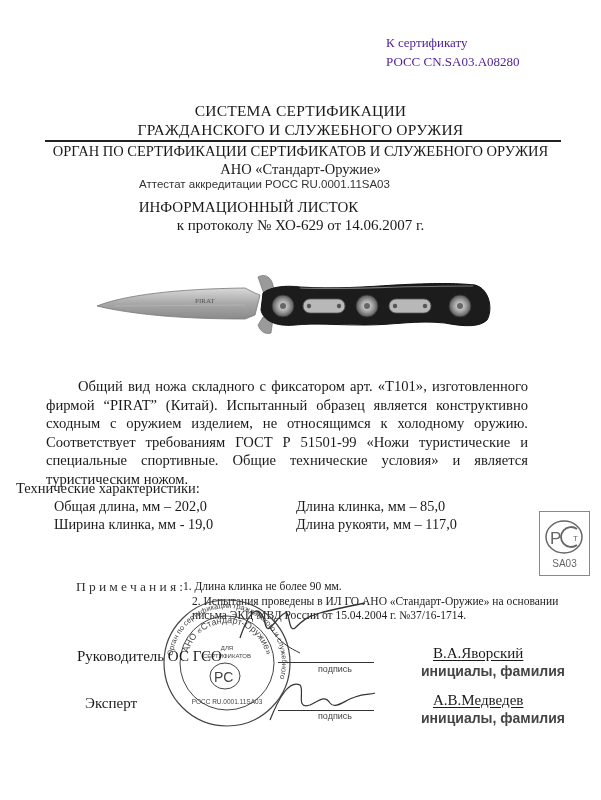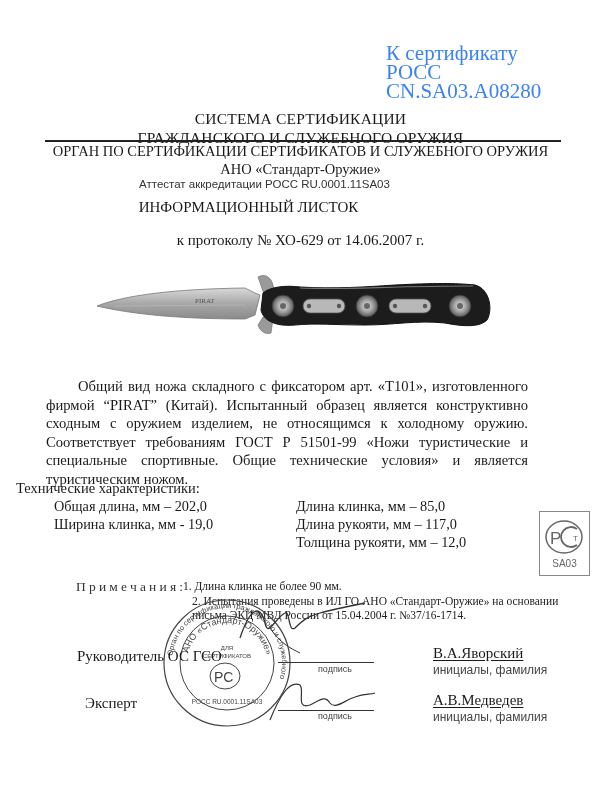--- a/index.html
+++ b/index.html
@@ -1,27 +1,27 @@
 <!DOCTYPE html>
 <html><head>
 <meta charset="utf-8">
 <style>
   html, body { margin:0; padding:0; background:#ffffff; }
   body { width:601px; height:800px; position:relative; overflow:hidden;
          font-family:"Liberation Serif","DejaVu Serif",serif; color:#1a1a1a; }
   .abs { position:absolute; }
-  .cert-ref { left:386px; top:44px; font-size:21px; line-height:19px; color:#3b82f6; }
-  .sys-title { left:0; width:601px; text-align:center; font-size:15.5px; line-height:19px; letter-spacing:0.2px;margin-top:8px; }
+  .cert-ref { left:386px; top:33px; font-size:13px; line-height:19px; color:#4c1d95; }
+  .sys-title { left:0; width:601px; text-align:center; font-size:15.5px; line-height:19px; letter-spacing:0.2px; }
   .t1 { top:101px; } .t2 { top:120px; }
   .rule { left:45px; top:140px; width:516px; height:1.5px; background:#222; }
   .org1 { left:0; width:601px; top:142px; text-align:center; font-size:14.5px; line-height:18px; }
   .org2 { left:0; width:601px; top:160px; text-align:center; font-size:14.5px; line-height:18px; }
   .org3 { left:0; width:529px; top:177px; text-align:center; font-size:11.5px; line-height:15px; font-family:"Liberation Sans","DejaVu Sans",sans-serif; color:#333; }
   .info-title { left:0; width:497px; top:198px; text-align:center; font-size:15px; line-height:18px; }
-  .info-sub { left:0; width:601px; top:216px; text-align:center; font-size:15px; line-height:18px;margin-top:15px; }
+  .info-sub { left:0; width:601px; top:216px; text-align:center; font-size:15px; line-height:18px; }
   .knife { left:95px; top:265px; width:400px; height:80px; }
   .para-wrap { left:46px; top:377px; width:482px; font-size:14.6px; line-height:18.6px; text-align:justify; }
   .para-wrap p { margin:0; text-indent:32px; }
   .tech-title { left:0; width:601px; top:479px; text-align:left; font-size:14.5px; line-height:18px; padding-left:16px; box-sizing:border-box; }
   .spec-col { font-size:14.3px; line-height:18px; }
   .spec-l { left:46px; top:497px;margin-left:8px; }
   .spec-r { left:296px; top:497px; }
   .gost-box { left:539px; top:511px; width:49px; height:63px; border:1px solid #888; }
   .notes-label { left:76px; top:579px; font-size:13.5px; letter-spacing:3.2px; font-family:"Liberation Serif",serif; color:#333; }
   .notes { left:183px; top:579px; font-size:11.5px; line-height:14.5px; font-family:"Liberation Serif",serif; color:#222; }
@@ -29,21 +29,21 @@
   .sig-role { font-size:15px; }
   .r1 { left:77px; top:648px; }
   .r2 { left:85px; top:695px; }
   .sig-line { height:1px; background:#333; }
   .sl1 { left:278px; top:662px; width:96px; }
   .sl2 { left:278px; top:710px; width:96px; }
   .sig-cap { font-size:9px; font-family:"Liberation Sans",sans-serif; color:#444; }
   .sc1 { left:318px; top:664px; } .sc2 { left:318px; top:711px; }
   .name { left:433px; font-size:15px; text-decoration:underline; text-underline-offset:2px; }
   .n1 { top:645px; } .n2 { top:692px; }
-  .name-cap { left:433px; font-size:12px; font-family:"Liberation Sans",sans-serif; color:#444; }
+  .name-cap { left:421px; font-size:14px; font-family:"Liberation Sans",sans-serif; color:#444;font-weight:bold; }
   .nc1 { top:663px; } .nc2 { top:710px; }
   .stamp { left:162px; top:598px; width:130px; height:130px; }
   .signature { left:230px; top:598px; width:140px; height:60px; }
   .signature2 { left:260px; top:675px; width:120px; height:50px; }
 </style>
 </head>
 <body>
 
 <div class="abs cert-ref">
   <div>К сертификату</div>
@@ -104,21 +104,20 @@
 </div>
 
 <div class="abs tech-title">Технические характеристики:</div>
 <div class="abs spec-col spec-l">
   <div>Общая длина, мм – 202,0</div>
   <div>Ширина клинка, мм - 19,0</div>
 </div>
 <div class="abs spec-col spec-r">
   <div>Длина клинка, мм – 85,0</div>
   <div>Длина рукояти, мм – 117,0</div>
-  <div>Толщина рукояти, мм – 12,0</div>
 </div>
 
 <div class="abs gost-box">
   <svg width="49" height="63" viewBox="0 0 49 63" xmlns="http://www.w3.org/2000/svg">
     <ellipse cx="24" cy="25" rx="18" ry="16" fill="none" stroke="#666" stroke-width="1.5"></ellipse>
     <text x="10" y="32" font-size="17" fill="#666" font-family="Liberation Sans, sans-serif">P</text>
     <path d="M37 17 A 10 10 0 1 0 37 33" fill="none" stroke="#666" stroke-width="1.8"></path>
     <text x="33" y="29" font-size="8" fill="#666" font-family="Liberation Sans, sans-serif">T</text>
   </svg>
   <div class="abs" style="left:0;top:46px;width:49px;text-align:center;font-size:10px;font-family:'Liberation Sans',sans-serif;color:#666;">SA03</div>

